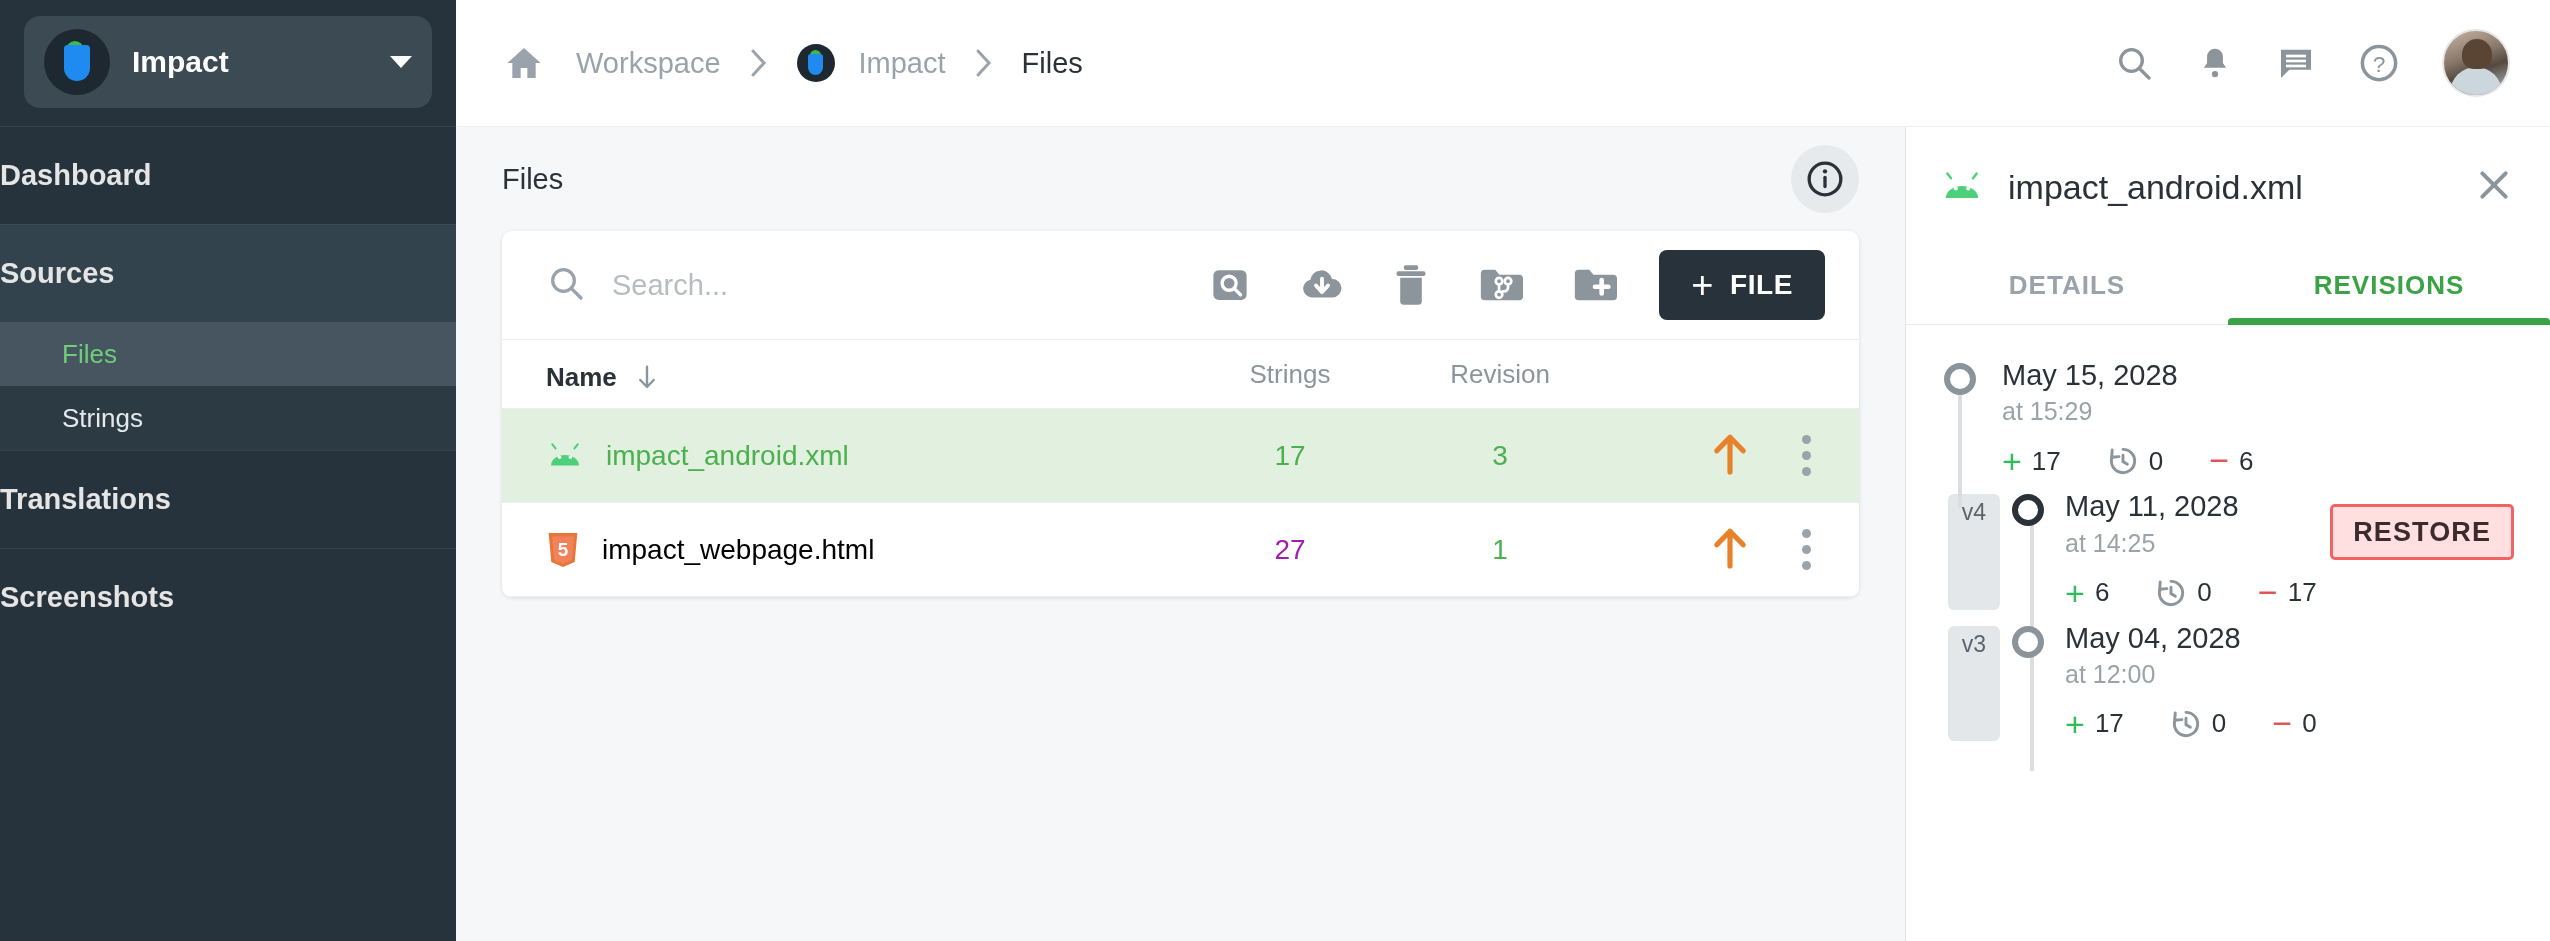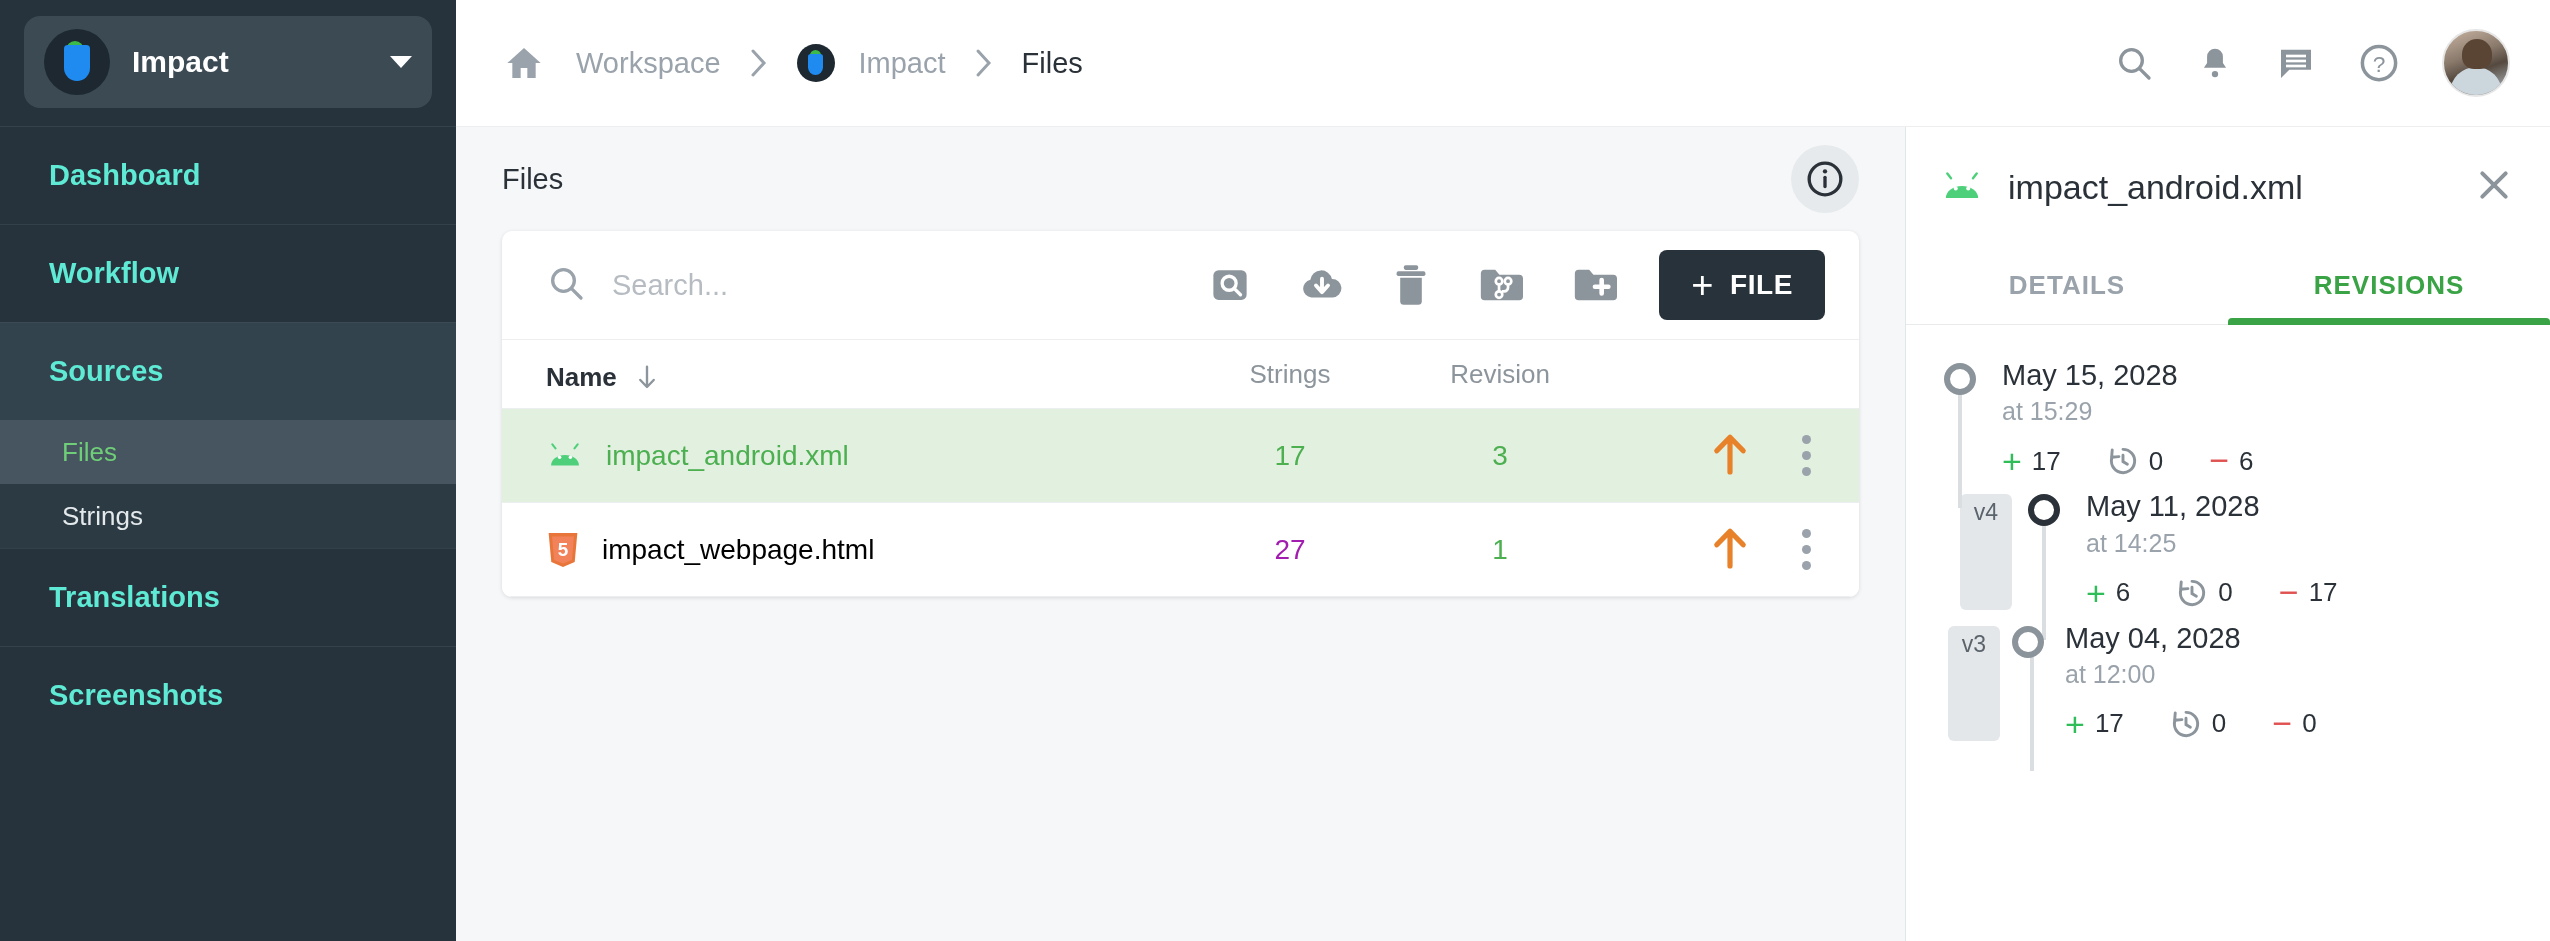--- a/index.html
+++ b/index.html
@@ -50,21 +50,21 @@
   .project-name {
     color: #ffffff; font-size: 30px; font-weight: 700; flex: 1;
   }
   .caret-down {
     width: 0; height: 0; border-left: 11px solid transparent;
     border-right: 11px solid transparent; border-top: 12px solid #ffffff;
   }
   .nav { display: flex; flex-direction: column; }
   .nav-item {
     height: 98px; display: flex; align-items: center;
-    padding-left: 49px; color: #5eead4; font-size: 29px; font-weight: 700;
+    color: #e5e5e5; font-size: 29px; font-weight: 700;
     border-top: 1px solid #33414b; cursor: pointer;
   }
   .nav-item.first { border-top: 1px solid #33414b; }
   .nav-item.active-parent { background: #33434e; border-top: 1px solid #3b4a55; }
   .subnav { background: #2c3a44; }
   .subnav-item {
     height: 64px; display: flex; align-items: center;
     padding-left: 62px; color: #e4e9ec; font-size: 26px; font-weight: 400;
     cursor: pointer;
   }
@@ -238,23 +238,20 @@
             <span class="drop-blue"></span>
         </div>
         <span class="project-name">Impact</span>
         <span class="caret-down"></span>
       </div>
     </div>
 
     <div class="nav">
       <div class="nav-item first">
         <span>Dashboard</span>
-      </div>
-      <div class="nav-item">
-        <span>Workflow</span>
       </div>
       <div class="nav-item active-parent">
         <span>Sources</span>
       </div>
       <div class="subnav">
         <div class="subnav-item selected">
           <span>Files</span>
         </div>
         <div class="subnav-item">
           <span>Strings</span>
@@ -541,20 +538,23 @@
                     <path d="M11 7 v4.4 l3 1.8" stroke="#8d959c" stroke-width="2" fill="none" stroke-linecap="round"></path>
                   </svg>
                   <span>0</span>
                 </span>
                 <span class="stat">
                   <span class="sign-minus">−</span>
                   <span>17</span>
                 </span>
               </div>
             </div>
+            <div class="rev-right">
+              <button class="restore-btn">RESTORE</button>
+            </div>
           </div>
 
           <div class="rev-item">
             <div class="rev-badge-col">
               <span class="rev-badge">v3</span>
             </div>
             <div class="rev-node-col">
               <span class="rev-circle"></span>
               <span class="rev-line"></span>
             </div>

